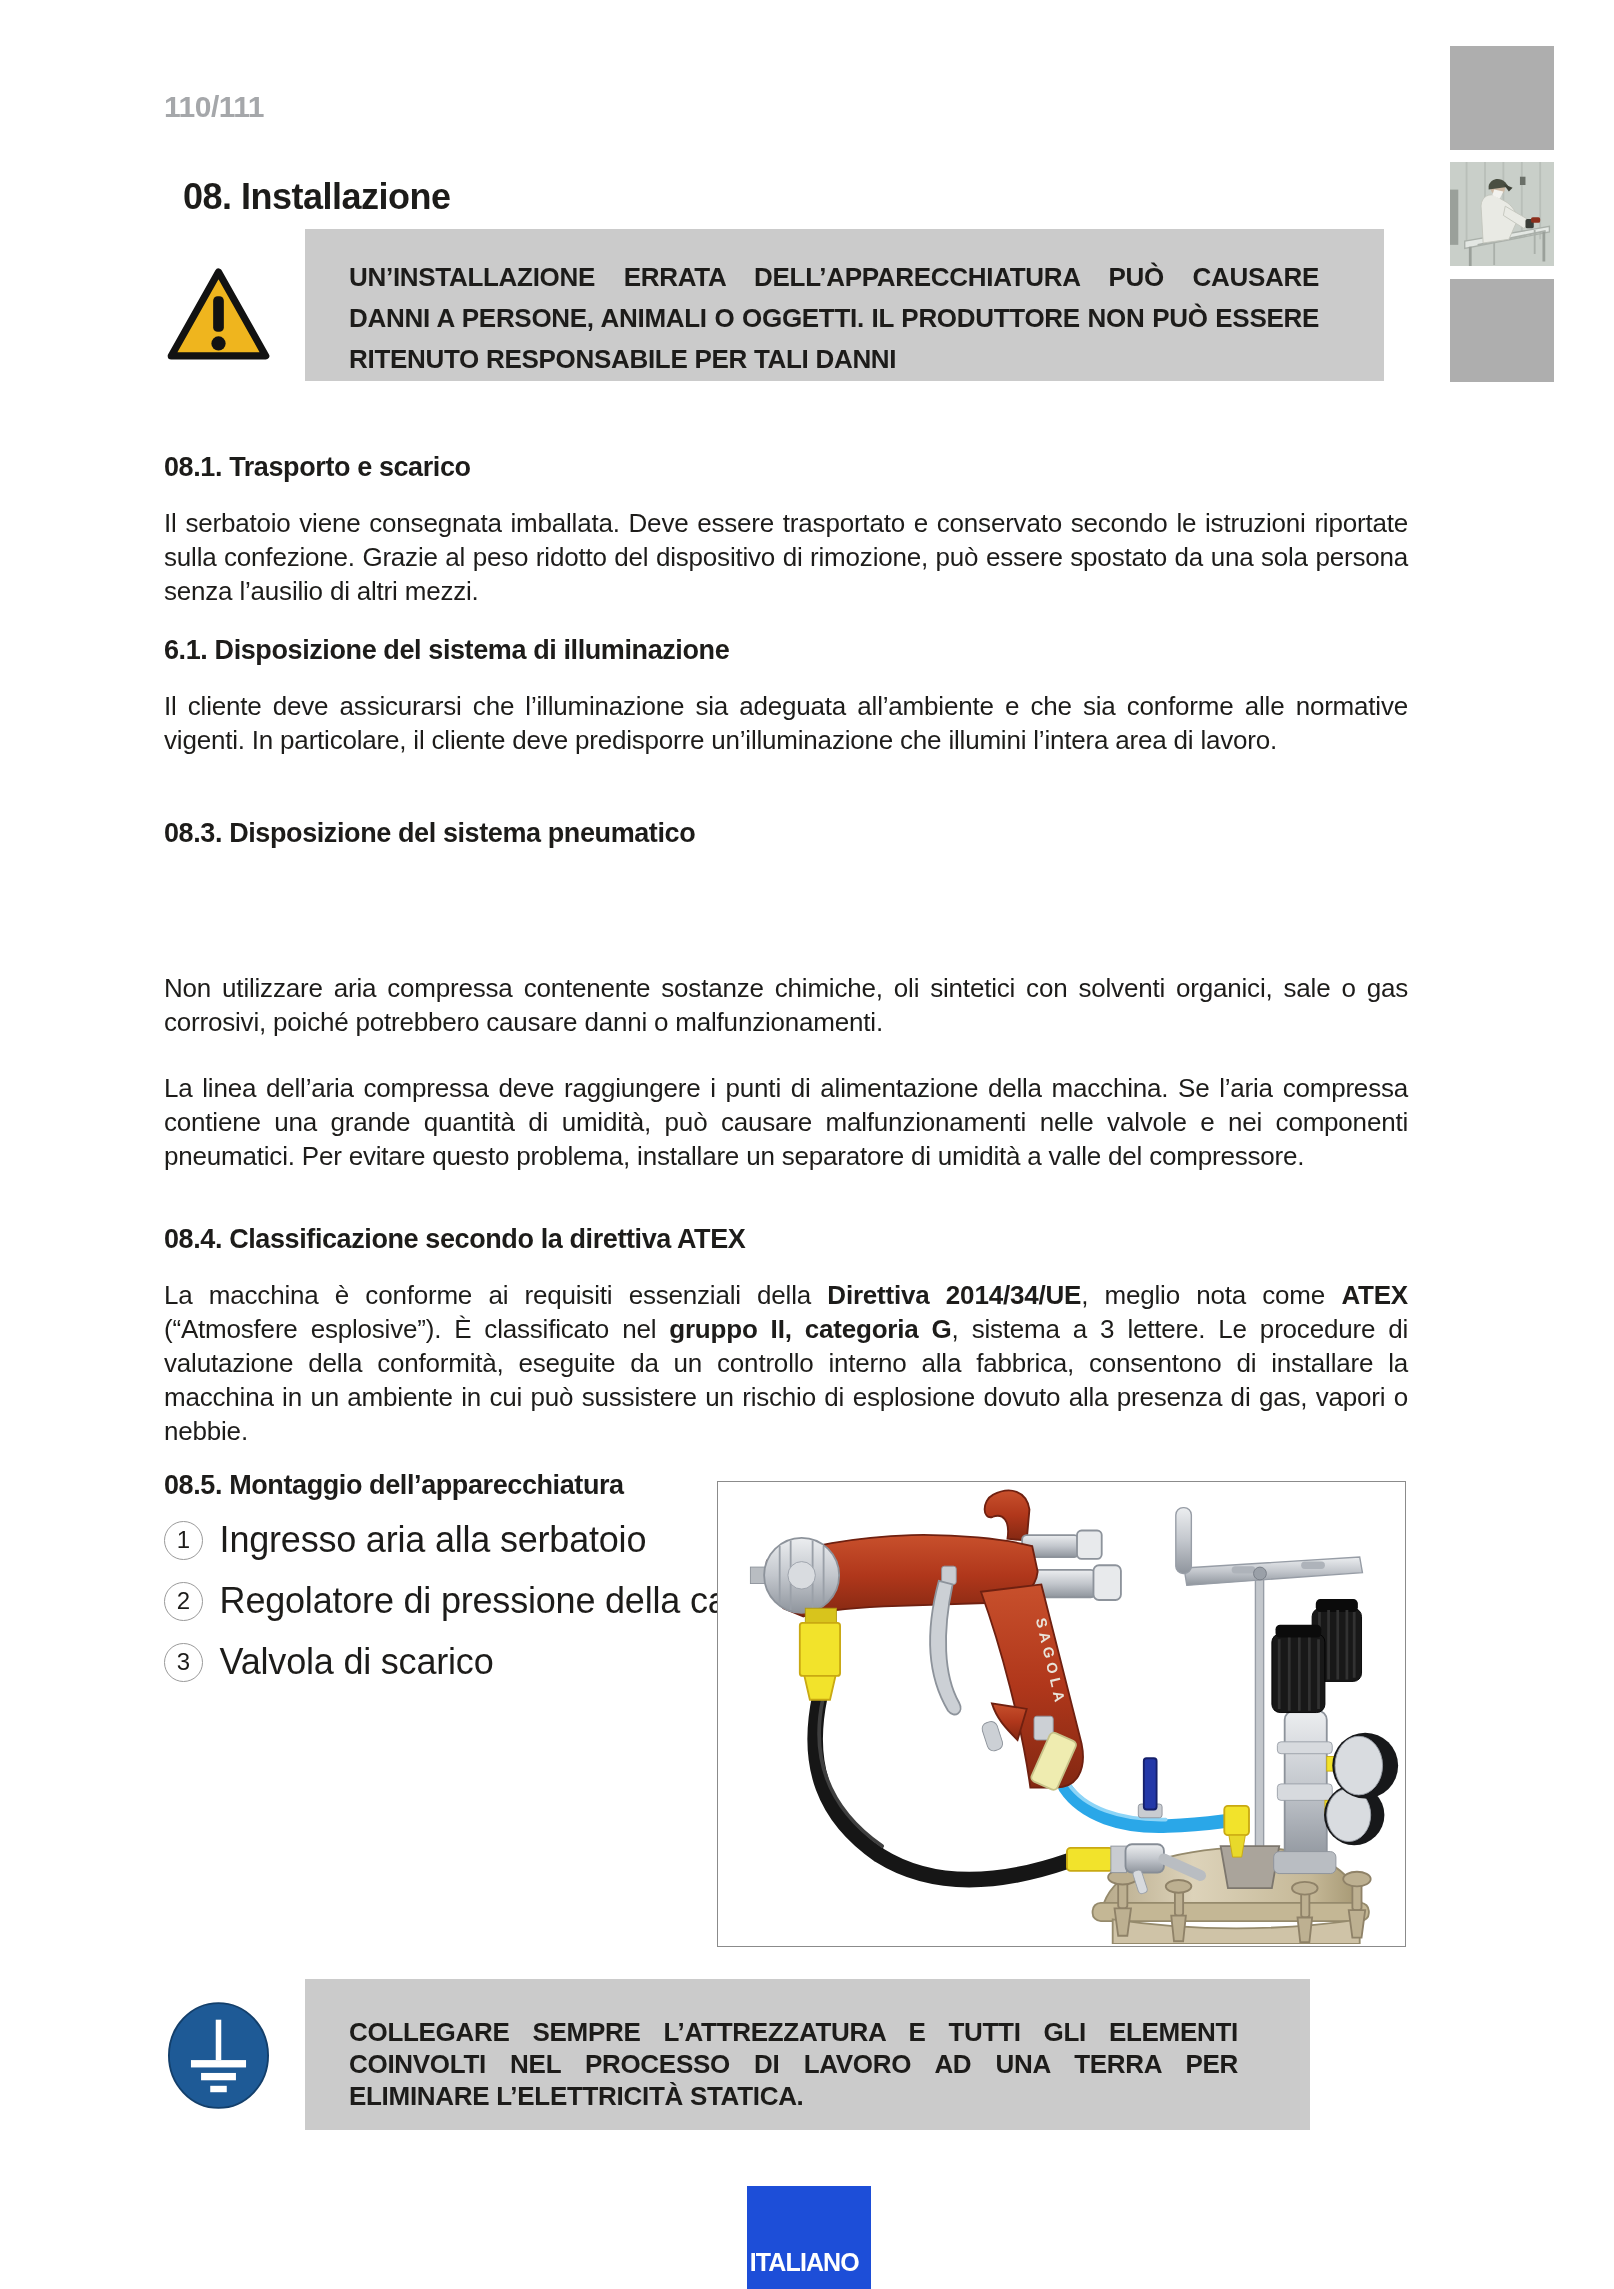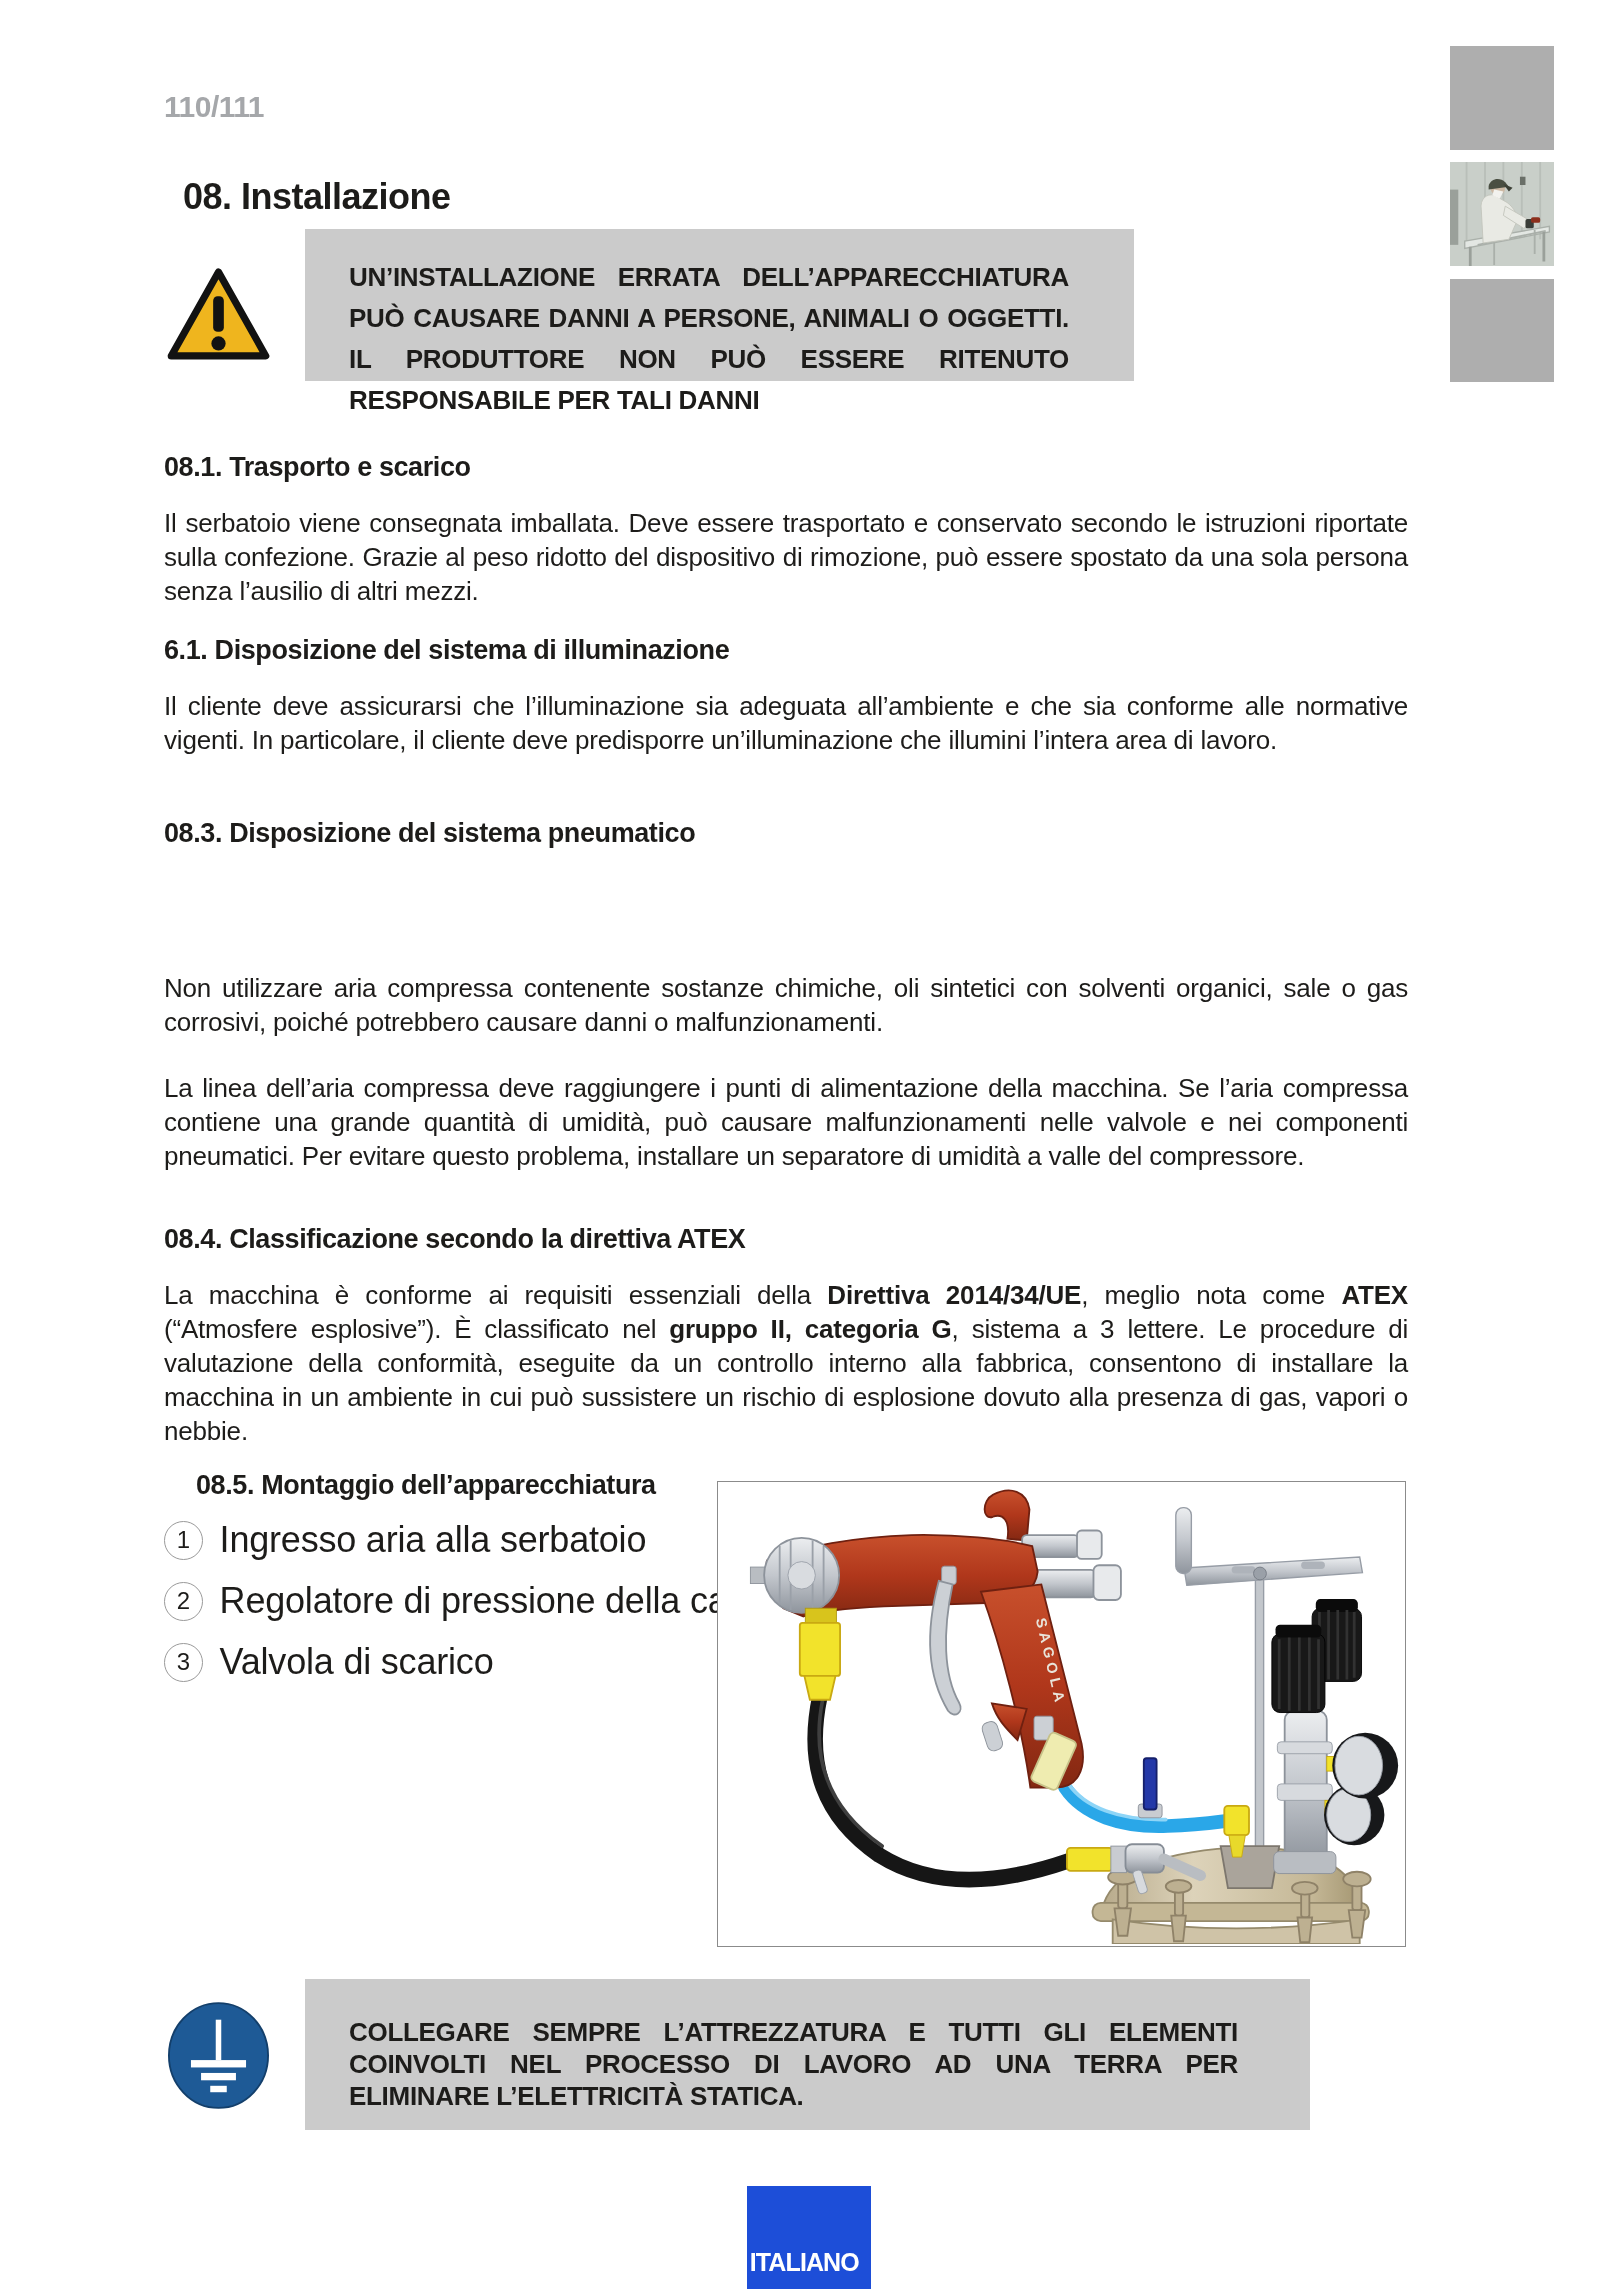--- a/index.html
+++ b/index.html
@@ -35,38 +35,38 @@
   <div class="abs pagenum" style="left:164px;top:90px;">110/111</div>
   <div class="abs title" style="left:162px;top:176px;margin-left:21px;">08. Installazione</div>
 
   <div class="abs" style="left:165px;top:263px;width:107px;height:102px;">
     <svg width="107" height="102" viewBox="0 0 120 112">
       <path d="M60,9 L113,103 L7,103 Z" fill="#EFB51E" stroke="#121212" stroke-width="8" stroke-linejoin="round"></path>
       <rect x="54" y="36" width="12" height="40" rx="5" fill="#121212"></rect>
       <circle cx="60" cy="89" r="8" fill="#121212"></circle>
     </svg>
   </div>
-  <div class="abs graybox" style="left:305px;top:229px;width:829px;height:152px;padding:28px 65px 0 44px;">
+  <div class="abs graybox" style="left:305px;top:229px;width:1079px;height:152px;padding:28px 65px 0 44px;">
     <div class="warn-text">UN’INSTALLAZIONE ERRATA DELL’APPARECCHIATURA PUÒ CAUSARE DANNI A PERSONE, ANIMALI O OGGETTI. IL PRODUTTORE NON PUÒ ESSERE RITENUTO RESPONSABILE PER TALI DANNI</div>
   </div>
 
   <div class="abs h" style="left:164px;top:452px;">08.1. Trasporto e scarico</div>
   <div class="abs p" style="left:164px;top:506px;width:1244px;">Il serbatoio viene consegnata imballata. Deve essere trasportato e conservato secondo le istruzioni riportate sulla confezione. Grazie al peso ridotto del dispositivo di rimozione, può essere spostato da una sola persona senza l’ausilio di altri mezzi.</div>
 
   <div class="abs h" style="left:164px;top:635px;">6.1. Disposizione del sistema di illuminazione</div>
   <div class="abs p" style="left:164px;top:689px;width:1244px;">Il cliente deve assicurarsi che l’illuminazione sia adeguata all’ambiente e che sia conforme alle normative vigenti. In particolare, il cliente deve predisporre un’illuminazione che illumini l’intera area di lavoro.</div>
 
   <div class="abs h" style="left:164px;top:818px;">08.3. Disposizione del sistema pneumatico</div>
   <div class="abs p" style="left:164px;top:971px;width:1244px;">Non utilizzare aria compressa contenente sostanze chimiche, oli sintetici con solventi organici, sale o gas corrosivi, poiché potrebbero causare danni o malfunzionamenti.</div>
   <div class="abs p" style="left:164px;top:1071px;width:1244px;">La linea dell’aria compressa deve raggiungere i punti di alimentazione della macchina. Se l’aria compressa contiene una grande quantità di umidità, può causare malfunzionamenti nelle valvole e nei componenti pneumatici. Per evitare questo problema, installare un separatore di umidità a valle del compressore.</div>
 
   <div class="abs h" style="left:164px;top:1224px;">08.4. Classificazione secondo la direttiva ATEX</div>
   <div class="abs p" style="left:164px;top:1278px;width:1244px;"><span>La macchina è conforme ai requisiti essenziali della </span><span class="b">Direttiva 2014/34/UE</span><span>, meglio nota come </span><span class="b">ATEX</span><span> (“Atmosfere esplosive”). È classificato nel </span><span class="b">gruppo II, categoria G</span><span>, sistema a 3 lettere. Le procedure di valutazione della conformità, eseguite da un controllo interno alla fabbrica, consentono di installare la macchina in un ambiente in cui può sussistere un rischio di esplosione dovuto alla presenza di gas, vapori o nebbie.</span></div>
 
-  <div class="abs h" style="left:164px;top:1470px;margin-left:32px;">08.5. Montaggio dell’apparecchiatura</div>
+  <div class="abs h" style="left:164px;top:1470px;">08.5. Montaggio dell’apparecchiatura</div>
 
   <div class="abs list-item" style="left:164px;top:1519px;">
     <div class="num-circle">1</div>
     <div class="list-label">Ingresso aria alla serbatoio</div>
   </div>
   <div class="abs list-item" style="left:164px;top:1580px;">
     <div class="num-circle">2</div>
     <div class="list-label">Regolatore di pressione della caldaia</div>
   </div>
   <div class="abs list-item" style="left:164px;top:1641px;">

